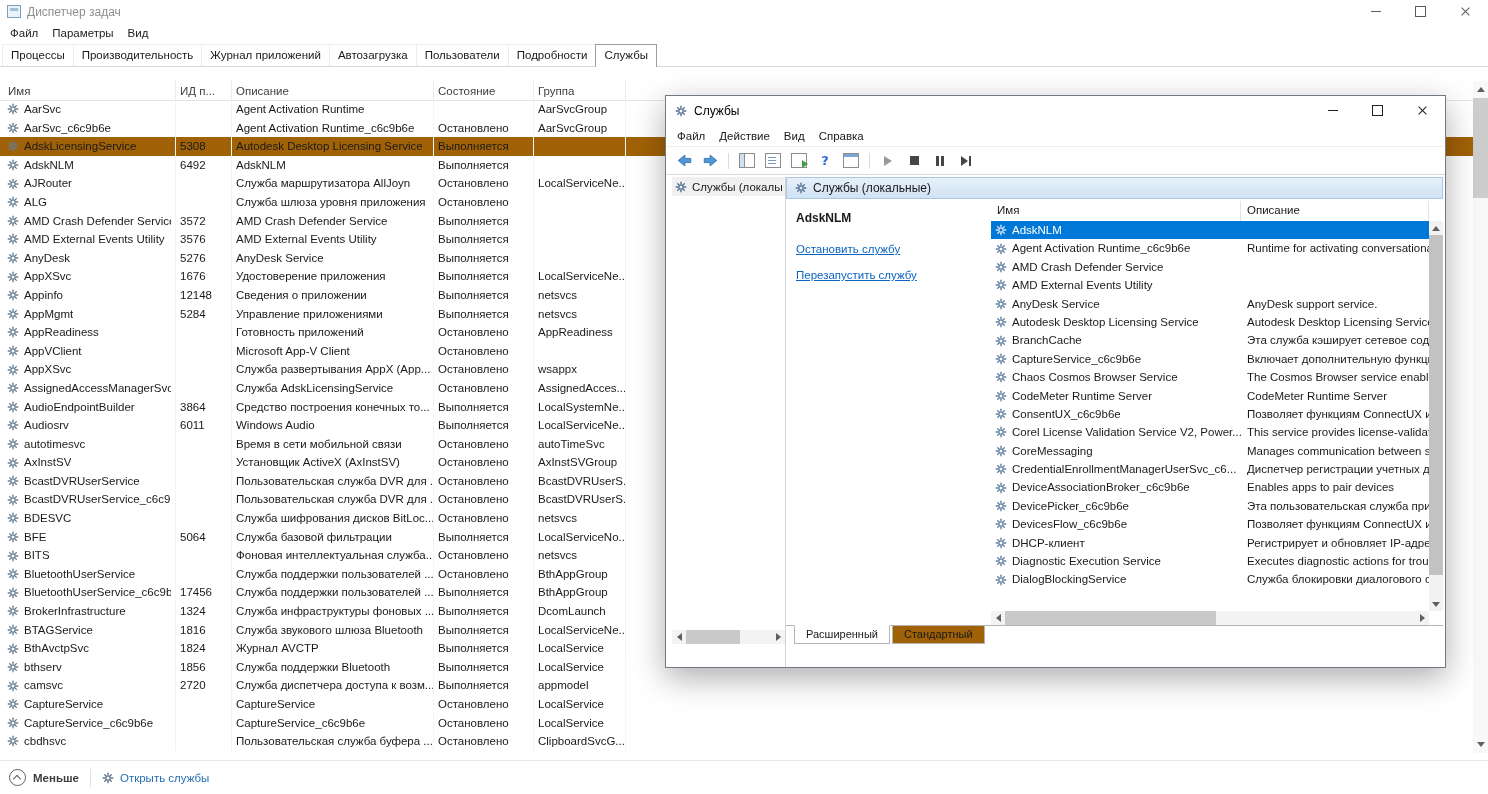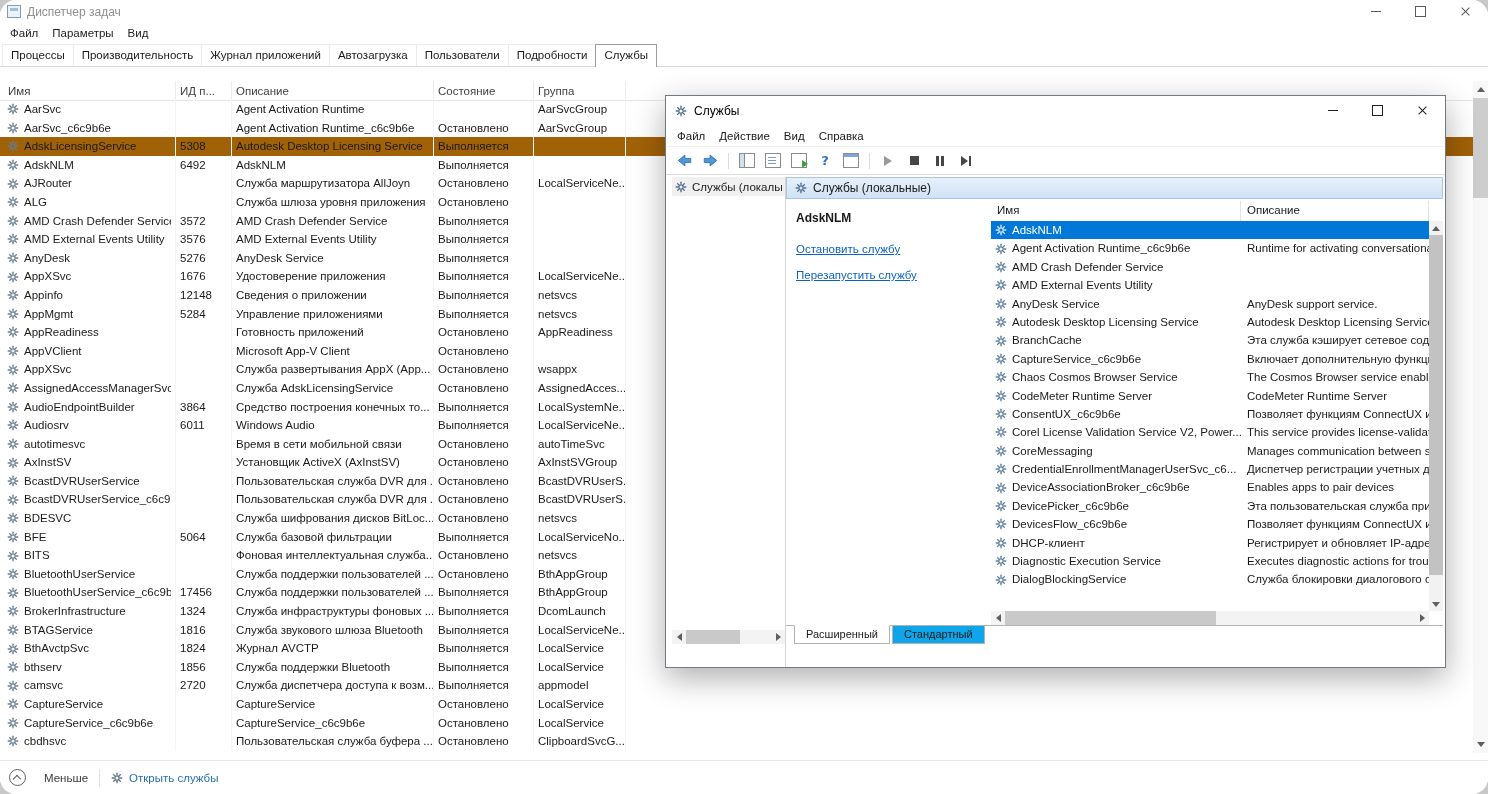--- a/index.html
+++ b/index.html
@@ -1,17 +1,17 @@
 <!DOCTYPE html>
 <html><head>
 <meta charset="utf-8">
 <style>
   html,body{margin:0;padding:0;background:#c8c8c8;}
   .screen{position:relative;width:1488px;height:794px;overflow:hidden;background:#fff;
-    font-family:"Liberation Sans","DejaVu Sans",sans-serif;font-size:11.5px;color:#1a1a1a;border-radius:16px;}
+    font-family:"Liberation Sans","DejaVu Sans",sans-serif;font-size:11.5px;color:#1a1a1a;}
   
   .capbtns{position:absolute;right:0;top:0;display:flex;}
   .capbtn{width:45px;display:flex;align-items:center;justify-content:center;color:#4a4a4a;}
   .glyph-min{width:10px;height:1px;background:currentColor;display:inline-block;}
   .glyph-max{width:9px;height:9px;border:1px solid currentColor;display:inline-block;}
   .x-icon{position:relative;width:11px;height:11px;display:inline-block;}
   .x-icon::before,.x-icon::after{content:"";position:absolute;left:5px;top:0;width:1px;height:11px;background:currentColor;}
   .x-icon::before{transform:rotate(45deg);}
   .x-icon::after{transform:rotate(-45deg);}
   .tri{width:0;height:0;display:inline-block;}
@@ -45,21 +45,21 @@
   .tm-row .c.name .rt{overflow:hidden;white-space:nowrap;}
   .tm-row.selected .c{background:#a16207;}
   .ricon{display:inline-flex;flex:none;}
   
   .tm-vscroll{position:absolute;right:0;top:81px;width:15px;height:672px;background:#f8f8f8;}
   .tm-vscroll .sb-arrow{position:absolute;left:0;width:15px;height:17px;display:flex;align-items:center;justify-content:center;}
   .tm-vscroll .sb-arrow.top{top:0;}
   .tm-vscroll .sb-arrow.bottom{bottom:0;}
   .tm-thumb{position:absolute;left:0;top:17px;width:15px;height:100px;background:#cdcdcd;}
   .tm-footer{position:absolute;left:0;right:0;bottom:0;height:33px;border-top:1px solid #e8e8e8;display:flex;align-items:center;}
-  .less{display:flex;align-items:center;gap:18px;margin-left:9px;color:#3c3c3c;}
+  .less{display:flex;align-items:center;gap:7px;margin-left:9px;color:#3c3c3c;font-weight:bold;}
   .chev-circle{width:15px;height:15px;border:1px solid #5f5f5f;border-radius:50%;position:relative;flex:none;}
   .chev-circle::after{content:"";position:absolute;left:4px;top:6px;width:5px;height:5px;border-left:1px solid #5f5f5f;border-top:1px solid #5f5f5f;transform:rotate(45deg);}
   .vdiv{width:1px;height:18px;background:#e2e2e2;margin:0 11px;}
   .open-svc{display:flex;align-items:center;gap:6px;color:#2470b3;}
   
   .svc{position:absolute;left:665px;top:95px;width:779px;height:571px;background:#fff;border:1px solid #707a84;box-shadow:0 10px 30px rgba(0,0,0,.32);}
   .svc-titlebar{height:29px;display:flex;align-items:center;position:relative;background:#fff;}
   .svc-appicon{margin-left:9px;}
   .svc-title{margin-left:7px;font-size:12px;color:#000;}
   .svc-cap .capbtn{height:29px;color:#222;}
@@ -109,21 +109,21 @@
   .svc-row.selected{background:#0078d7;color:#fff;}
   .svc-row.selected svg circle,.svc-row.selected svg line{stroke:#d8e6f5;}
   .svc-vscroll{position:absolute;right:0;top:20px;bottom:14px;width:14px;background:#f2f2f2;}
   .svc-vscroll .sb-arrow{position:absolute;left:0;width:14px;height:14px;display:flex;align-items:center;justify-content:center;}
   .svc-vscroll .sb-arrow.top{top:0;}
   .svc-vscroll .sb-arrow.bottom{bottom:0;}
   .svc-vthumb{position:absolute;left:0;top:14px;width:14px;height:340px;background:#c2c2c2;}
   .svc-hscroll{left:0;right:14px;bottom:0;}
   .svc-hscroll .hthumb{left:14px;width:211px;}
   .svc-btabs{position:absolute;left:0;right:0;top:450px;height:20px;border-top:1px solid #b4b4b4;padding-left:8px;}
-  .svc-btab{display:inline-block;padding:2px 11px 3px;border:1px solid #b4b4b4;background:#0ea5e9;margin-right:2px;position:relative;top:-1px;font-size:11px;}
+  .svc-btab{display:inline-block;padding:2px 11px 3px;border:1px solid #b4b4b4;background:#a16207;margin-right:2px;position:relative;top:-1px;font-size:11px;}
   .svc-btab.active{background:#fff;border-top-color:#fff;z-index:2;}
 </style>
 </head>
 <body>
 
 <div class="screen">
 
   <div class="tm">
     <div class="tm-titlebar">
       <span class="tm-appicon"></span>

